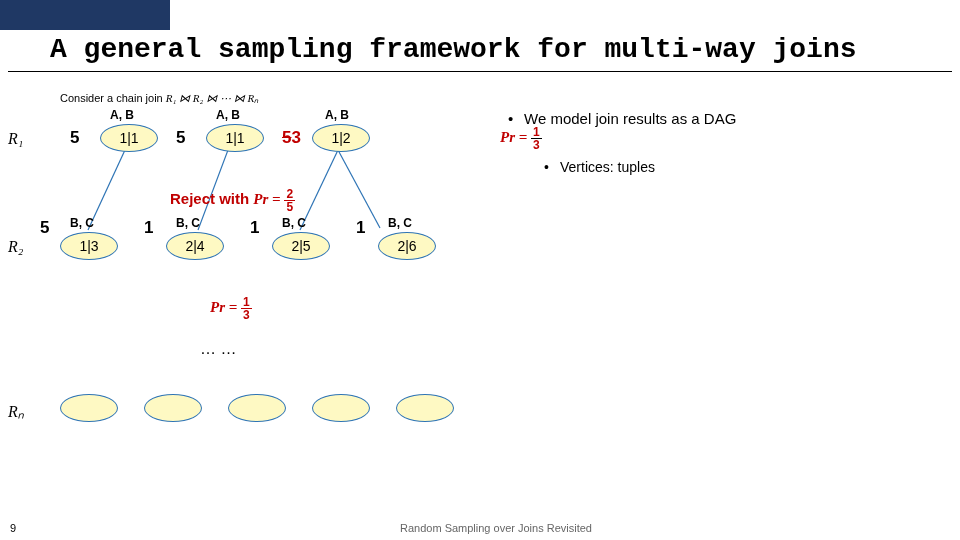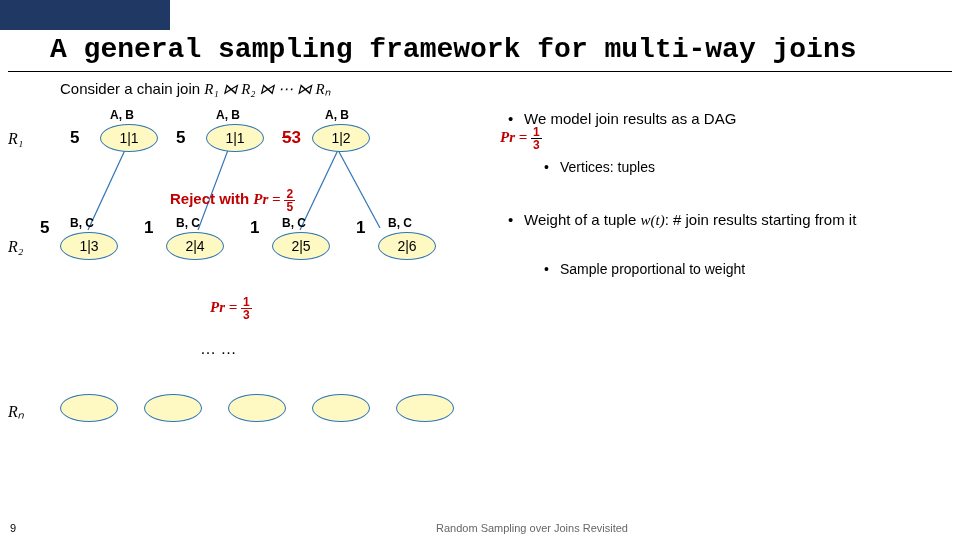--- a/index.html
+++ b/index.html
@@ -12,30 +12,30 @@
   .right { width: 452px; padding-left: 8px; font-size: 15px; color: #000; }
   .right ul { list-style: none; margin-top: 32px; }
   .right li.top { margin-bottom: 10px; position: relative; padding-left: 16px; }
   .right li.top::before { content: "•"; position: absolute; left: 0; top: 0; }
   .right li.sub { margin-left: 20px; position: relative; padding-left: 16px; font-size: 14px; }
   .right li.sub::before { content: "•"; position: absolute; left: 0; top: 0; }
   .frac { display: inline-block; vertical-align: middle; text-align: center; font-size: 12px; line-height: 1; }
   .frac .n { display: block; border-bottom: 1px solid #000; padding: 0 2px; }
   .frac .d { display: block; padding: 0 2px; }
   .math { font-family: 'Cambria Math', 'Times New Roman', serif; font-style: italic; }
-  .chainjoin { font-size: 15px; position: absolute; left: 60px; top: 0; }
+  .chainjoin { font-size: 11px; position: absolute; left: 60px; top: 12px; }
   .rlabel { position: absolute; font-family: 'Cambria Math','Times New Roman',serif; font-style: italic; font-size: 16px; }
   .node { position: absolute; width: 58px; height: 28px; border: 1.5px solid #2e74b5; border-radius: 50%; background: #fef9c3; text-align: center; line-height: 26px; font-size: 14px; }
   .wlabel { position: absolute; font-size: 17px; font-weight: bold; }
   .attrlabel { position: absolute; font-size: 12px; font-weight: bold; }
   .reject { position: absolute; font-size: 15px; color: #000; }
   .red { color: #c00000; font-weight: bold; }
   .dots { position: absolute; font-size: 16px; }
   .footer { position: absolute; left: 10px; bottom: 6px; font-size: 11px; color: #000; }
-  .footcenter { position: absolute; left: 400px; bottom: 6px; font-size: 11px; color: #666; margin-left: 36px; }
+  .footcenter { position: absolute; left: 400px; bottom: 6px; font-size: 11px; color: #666; }
   svg.edges { position: absolute; left: 0; top: 0; pointer-events: none; }
 </style>
 </head>
 <body>
 
 <div class="topbar"></div>
 <div class="title">A general sampling framework for multi-way joins</div>
 <hr class="hr">
 
 <div class="content">
@@ -112,24 +112,18 @@
   </div>
 
   <div class="right">
     <ul>
       <li class="top">
         <span>We model join results as a DAG</span>
         <ul>
           <li class="sub">Vertices: tuples</li>
         </ul>
       </li>
-      <li class="top" style="margin-top:36px;">
-        <span>Weight of a tuple </span><span class="math">w(t)</span><span>: # join results starting from it</span>
-        <ul>
-          <li class="sub">Sample proportional to weight</li>
-        </ul>
-      </li>
     </ul>
   </div>
 </div>
 
 <div class="footer">9</div>
 <div class="footcenter">Random Sampling over Joins Revisited</div>
 
 </body></html>

